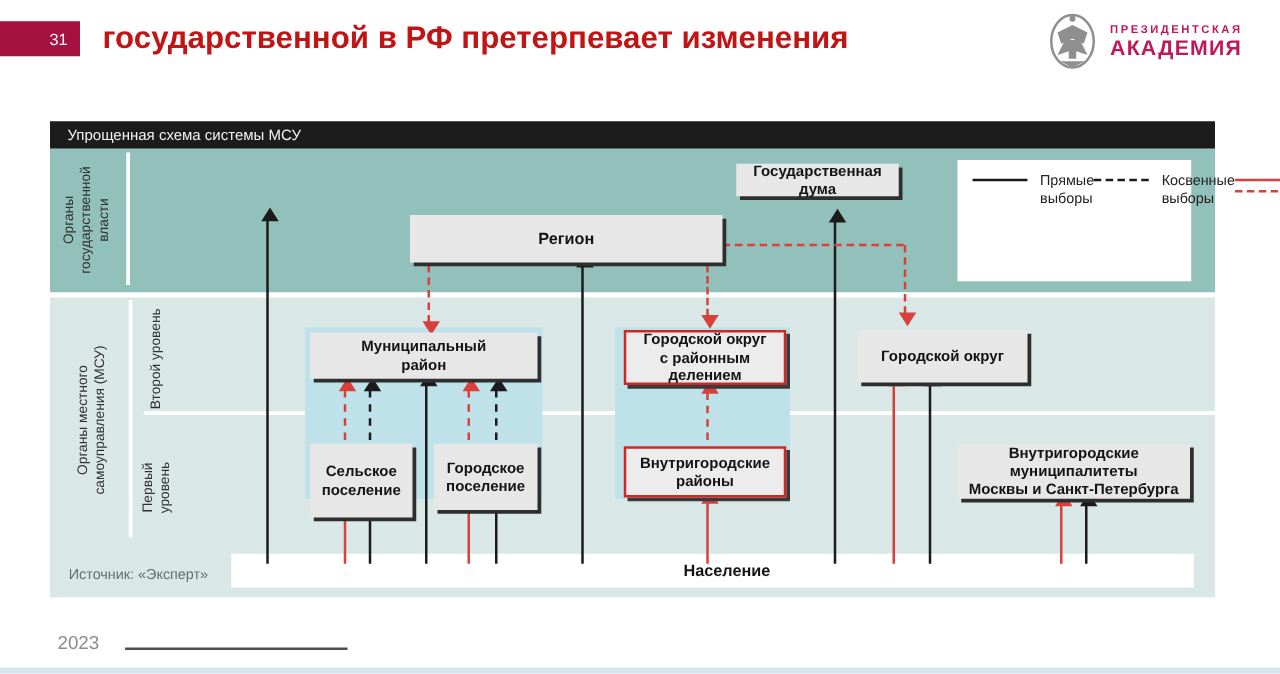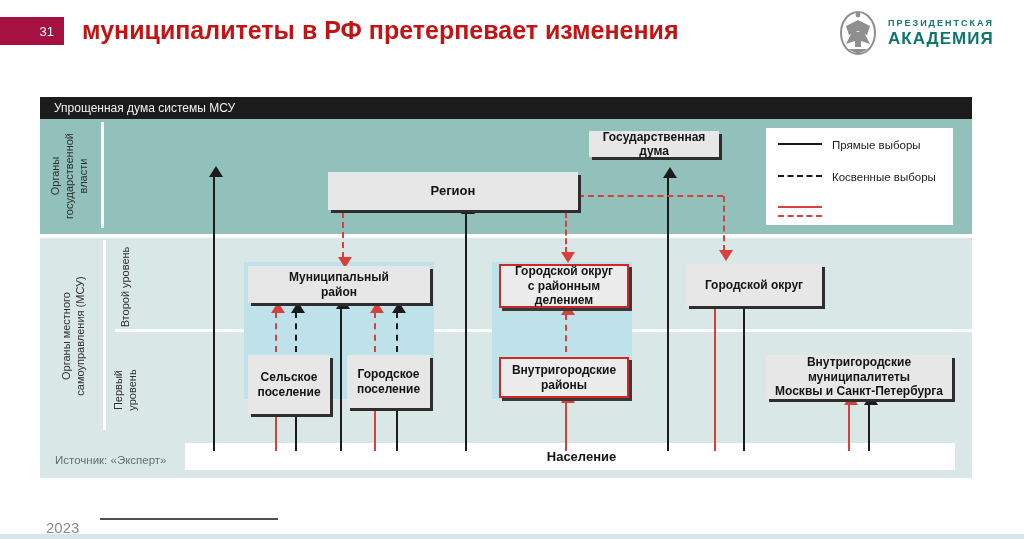--- a/index.html
+++ b/index.html
@@ -7,21 +7,21 @@
               font-family:"Liberation Sans","DejaVu Sans",sans-serif; }
   .abs { position:absolute; }
   #slide { position:relative; width:1024px; height:539px; background:#fff; }
 
   
   #badge { left:0; top:17px; width:64px; height:28px; background:#a51140;
            color:#fff; font-size:13px; display:flex; align-items:center;
            justify-content:flex-end; padding-right:10px; }
   #title { left:82px; top:16px; width:720px; color:#c21414; font-weight:bold;
            font-size:25px; line-height:1.18; }
-  #logo { right:30px; top:8px; display:flex; align-items:center; gap:8px; color:#0f766e; }
+  #logo { right:30px; top:8px; display:flex; align-items:center; gap:8px; color:#be185d; }
   #logo .l1 { font-size:9px; letter-spacing:2px; font-weight:bold; }
   #logo .l2 { font-size:17px; letter-spacing:1px; font-weight:bold; margin-top:1px; }
 
   
   #diagram { left:40px; top:97px; width:932px; height:381px; }
   #dheader { left:0; top:0; width:932px; height:22px; background:#1c1c1c; color:#f2f2f2;
              font-size:12px; line-height:22px; padding-left:14px; }
   #band-top { left:0; top:22px; width:932px; height:115px; background:#92c0bb; }
   #band-gap { left:0; top:137px; width:932px; height:4px; background:#ffffff; }
   #band-bottom { left:0; top:141px; width:932px; height:240px; background:#d9e8e6; }
@@ -51,48 +51,48 @@
   .ah-up { position:absolute; left:-6px; top:-10px; width:0; height:0;
            border-left:7px solid transparent; border-right:7px solid transparent;
            border-bottom:11px solid #1b1b1b; }
   .red > .ah-up { border-bottom-color:#d8403c; }
   .ah-down { position:absolute; left:-6px; bottom:-10px; width:0; height:0;
              border-left:7px solid transparent; border-right:7px solid transparent;
              border-top:11px solid #d8403c; }
 
   
   #legend { left:726px; top:31px; width:187px; height:97px; background:#ffffff;
-            z-index:3; padding:10px 10px 8px 12px; display:flex; flex-direction:column;
+            z-index:3; padding:10px 10px 8px 12px; display:flex; flex-direction:row;
             justify-content:space-between; }
   .lrow { display:flex; align-items:flex-start; gap:10px; font-size:11.5px; color:#222;
           line-height:1.25; }
   .lsample { width:44px; flex:0 0 44px; margin-top:5px; }
   .lline { border-top:2px solid #1b1b1b; }
   .lline.d { border-top-style:dashed; }
   .lline.r { border-top-color:#d8403c; }
   .lsample .lline + .lline { margin-top:7px; }
   .multi { white-space:pre-line; }
 
   #source { left:15px; top:357px; font-size:11.5px; color:#5e716f; z-index:3; }
 
   
-  #year { left:46px; top:506px; font-size:15px; color:#8c8c8c;margin-top:13px; }
+  #year { left:46px; top:506px; font-size:15px; color:#8c8c8c; }
   #footer-line { left:100px; top:518px; width:178px; height:2px; background:#4f4f4f; }
   #bottom-strip { left:0; top:534px; width:1024px; height:5px; background:#d7e6ee; }
 </style>
 </head>
 <body>
 
 <div id="slide">
 
   <div id="badge" class="abs">
     <span>31</span>
   </div>
   <div id="title" class="abs">
-    <div>муниципалитеты в РФ претерпевает изменения</div>
+    <div>государственной в РФ претерпевает изменения</div>
   </div>
   <div id="logo" class="abs">
     <svg width="44" height="50" viewBox="0 0 44 50">
       <g fill="none" stroke="#8f8f8f" stroke-width="2">
         <ellipse cx="22" cy="25" rx="17" ry="21"></ellipse>
       </g>
       <g fill="#8f8f8f">
         <circle cx="22" cy="7" r="2.4"></circle>
         <path d="M22 12 L10 18 L13 27 L22 23 L31 27 L34 18 Z"></path>
         <path d="M16 24 L10 36 L22 32 L34 36 L28 24 Z"></path>
@@ -100,21 +100,21 @@
         <path d="M12 41 L32 41 L22 46 Z"></path>
       </g>
     </svg>
     <div>
       <div class="l1">ПРЕЗИДЕНТСКАЯ</div>
       <div class="l2">АКАДЕМИЯ</div>
     </div>
   </div>
 
   <div id="diagram" class="abs">
-    <div id="dheader" class="abs">Упрощенная дума системы МСУ</div>
+    <div id="dheader" class="abs">Упрощенная схема системы МСУ</div>
     <div id="band-top" class="abs"></div>
     <div id="band-gap" class="abs"></div>
     <div id="band-bottom" class="abs"></div>
 
     <div class="abs wline-v" style="left:61px;top:25px;height:106px"></div>
     <div class="abs wline-v" style="left:63px;top:143px;height:190px"></div>
     <div class="abs wline-h" style="left:75px;top:232px;width:857px"></div>
 
     <div class="abs rot" style="left:30px;top:79px;width:110px">Органы
 государственной

